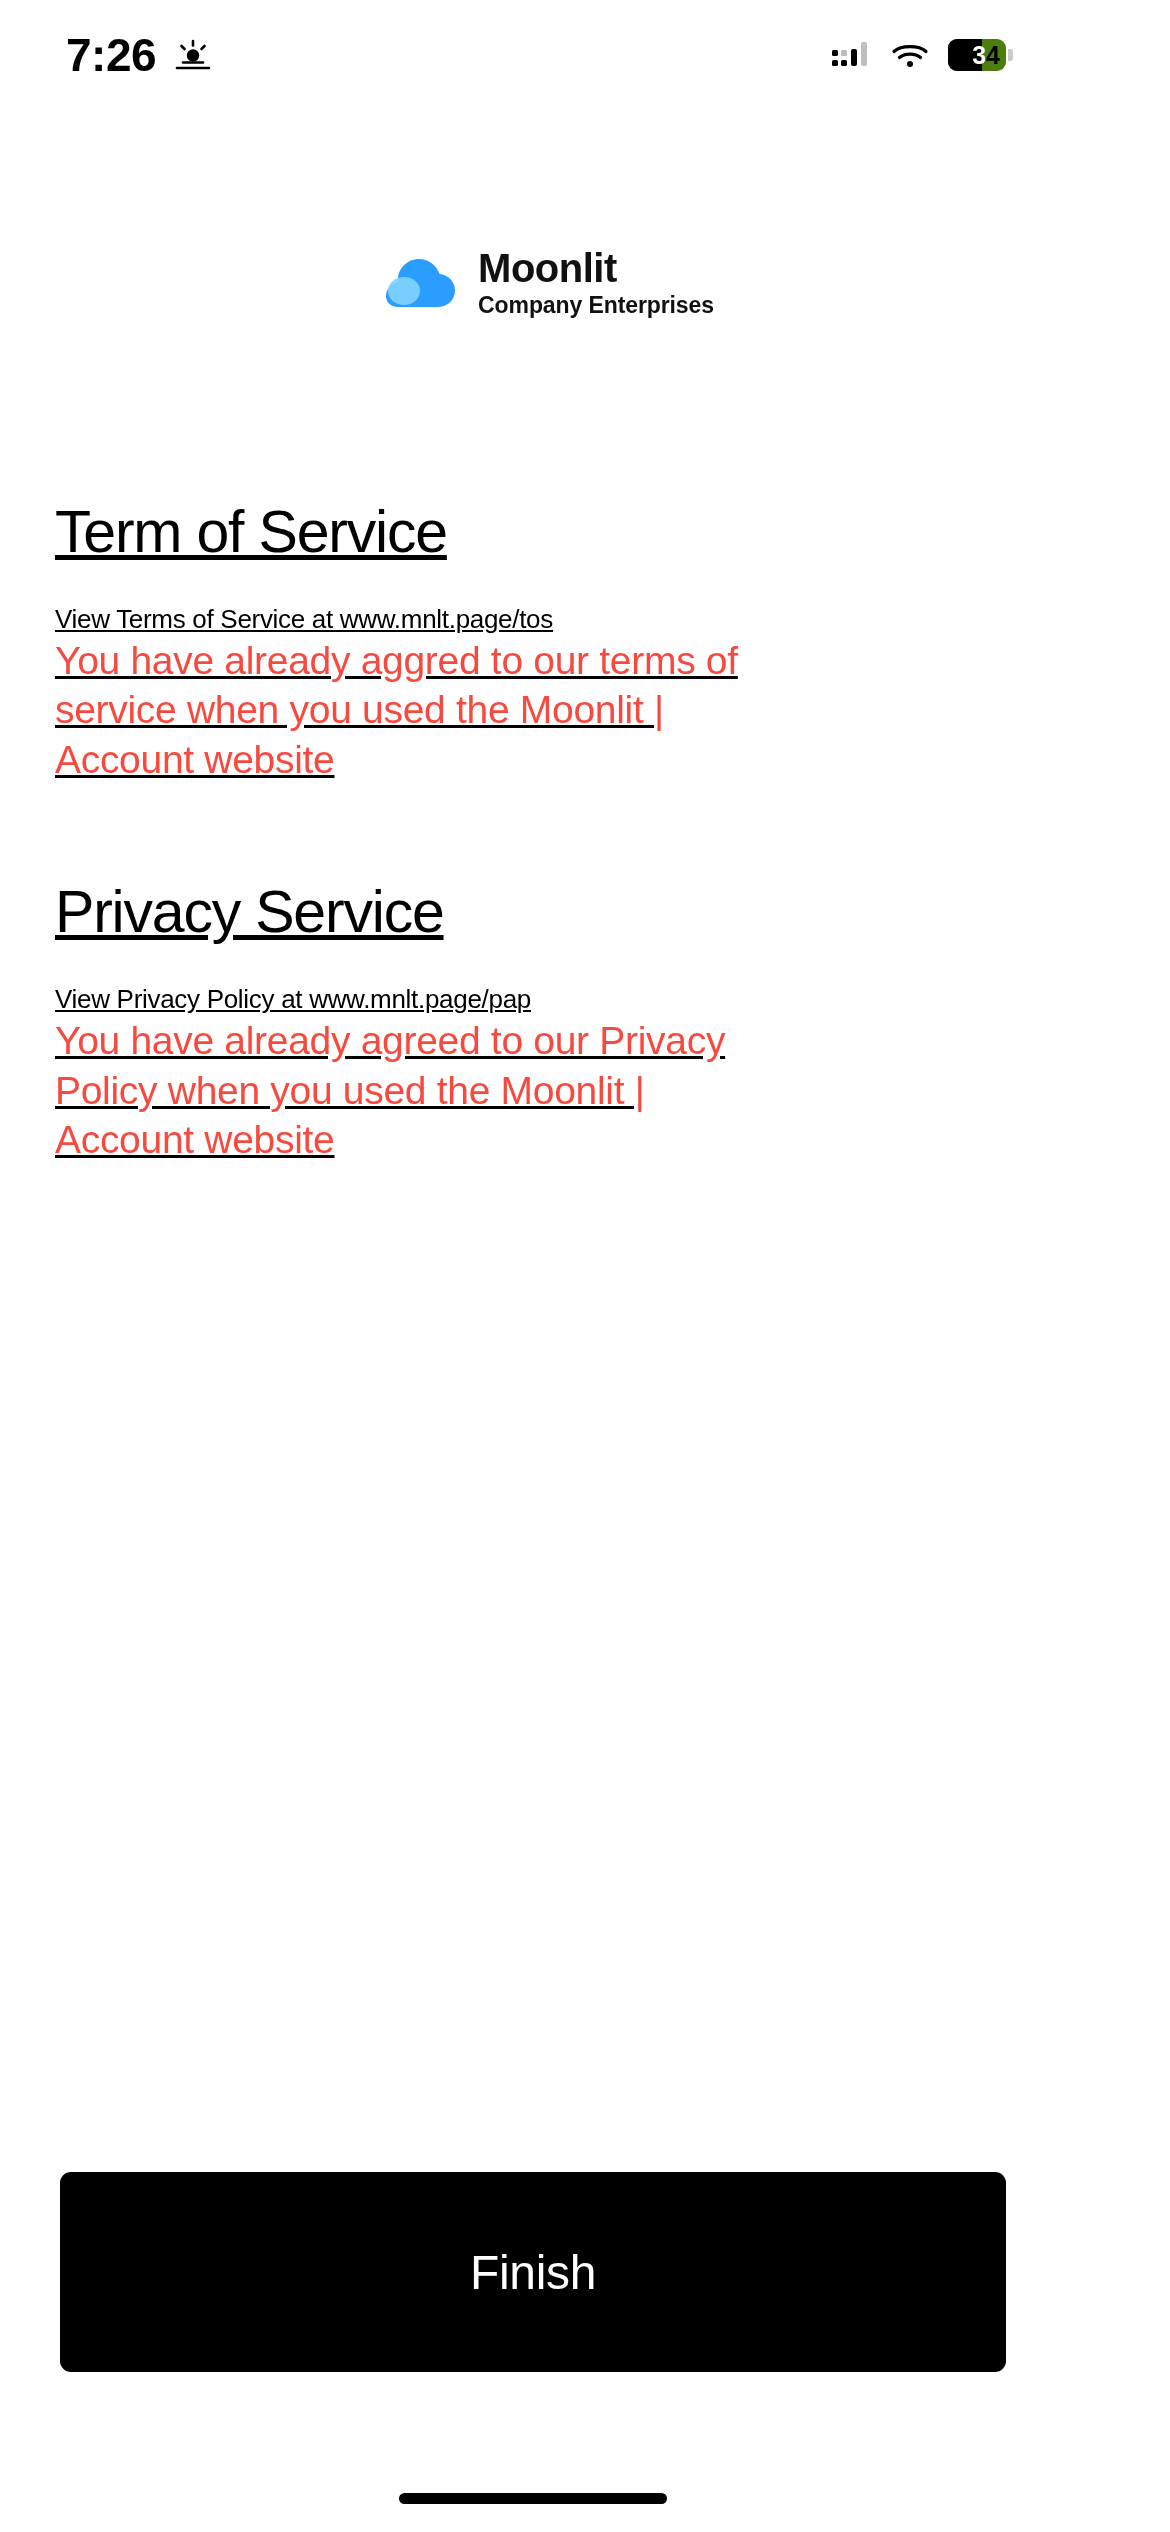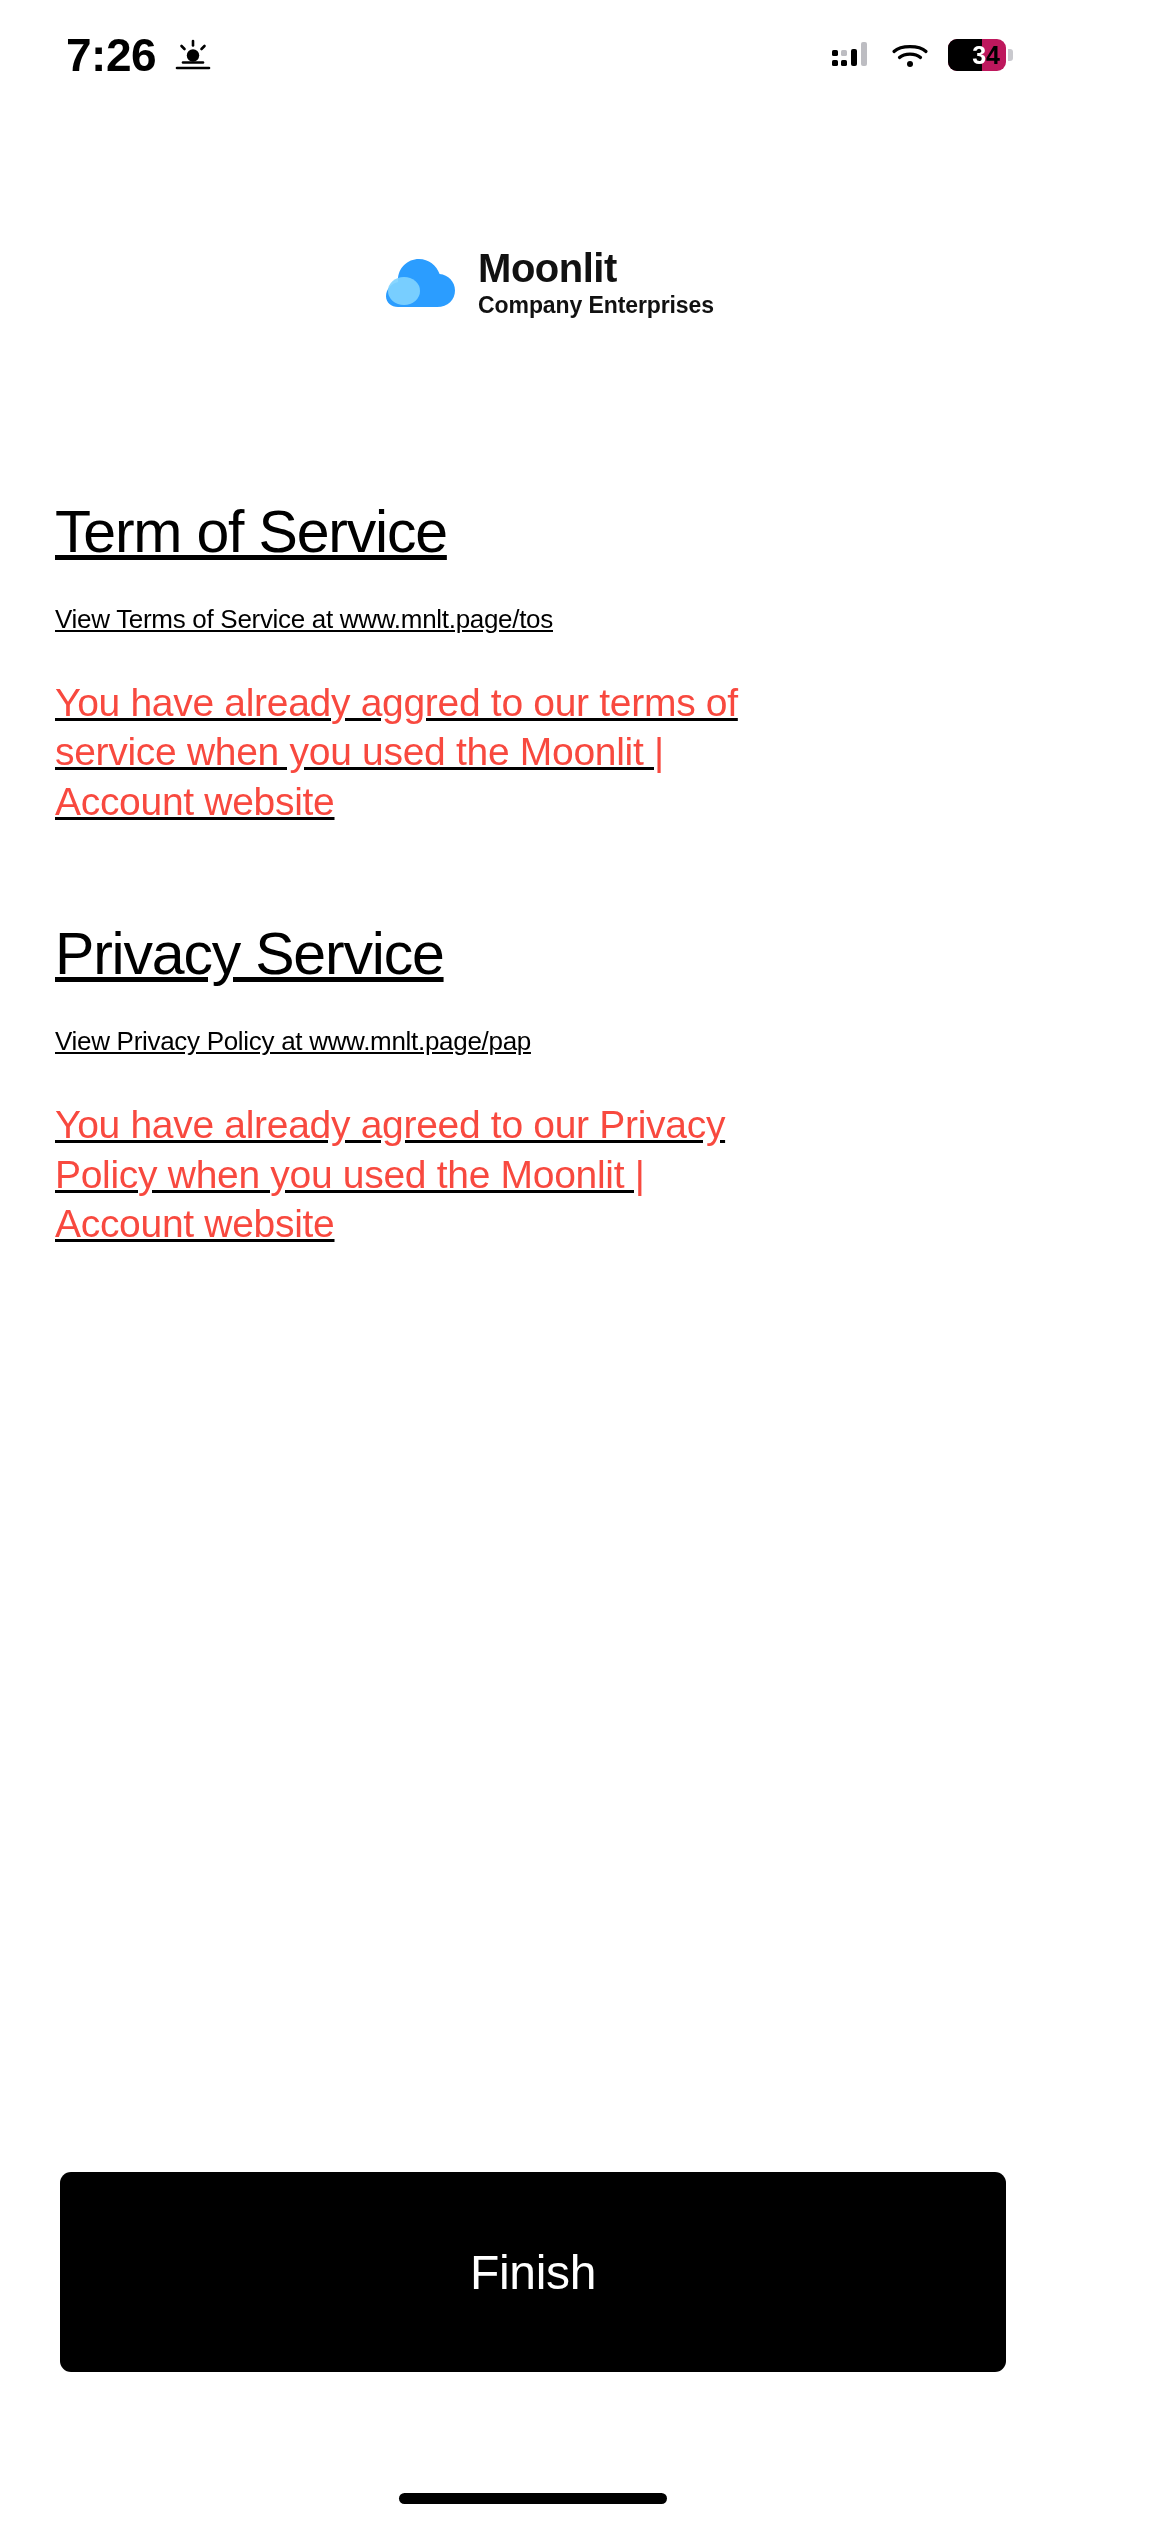--- a/index.html
+++ b/index.html
@@ -45,21 +45,21 @@
     align-items: center;
     gap: 18px;
   }
   .signal-icon { width: 40px; height: 30px; display: block; }
   .wifi-icon { width: 40px; height: 30px; display: block; }
   .battery {
     position: relative;
     width: 58px;
     height: 32px;
     border-radius: 9px;
-    background: #be185d;
+    background: #4d7c0f;
     display: flex;
     align-items: center;
     justify-content: flex-end;
     padding-right: 4px;
   }
   .battery::after {
     content: "";
     position: absolute;
     right: -7px;
     top: 10px;
@@ -131,21 +131,20 @@
   .body-text {
     margin-top: 38px;
     font-size: 26px;
     font-weight: 400;
     color: #000;
     line-height: 1.27;
     letter-spacing: -0.3px;
     max-width: 700px;
   }
   .warn-text {
-    margin-top: 42px;
     font-size: 39px;
     font-weight: 400;
     color: #f8493f;
     line-height: 1.27;
     letter-spacing: -0.3px;
     max-width: 720px;
   }
   .section-gap { height: 96px; }
 
   

